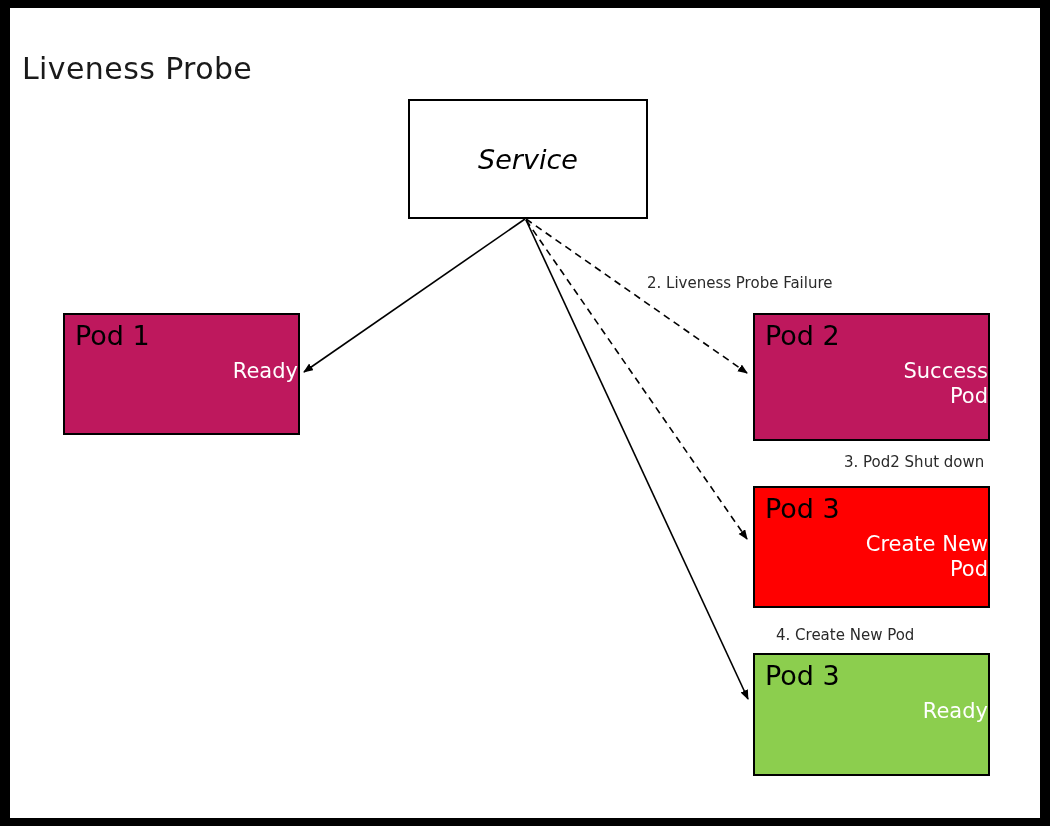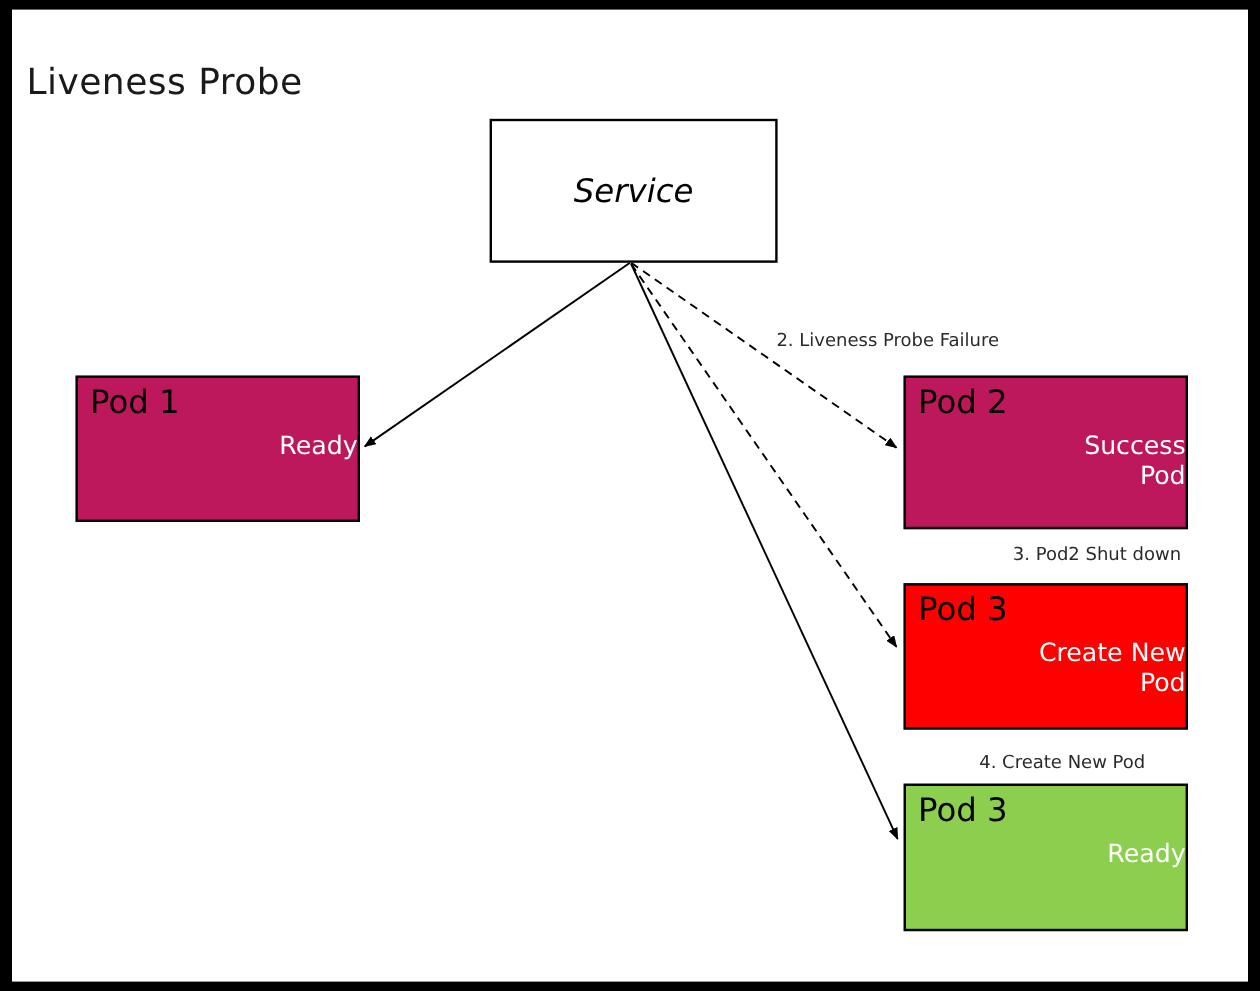--- a/index.html
+++ b/index.html
@@ -113,21 +113,21 @@
   .annotation {
     position: absolute;
     font-size: 15px;
     line-height: 20px;
     color: #2a2a2a;
     white-space: nowrap;
   }
   #ann-1 { left: 673px; top: 152px; }
   #ann-2 { left: 637px; top: 265px; text-align: center; }
   #ann-3 { left: 787px; top: 444px; margin-left: 47px; }
-  #ann-4 { left: 806px; top: 617px; }
+  #ann-4 { left: 766px; top: 617px; }
   #ann-5 { left: 752px; top: 784px; }
   #edges {
     position: absolute;
     left: 0;
     top: 0;
     width: 1030px;
     height: 810px;
     pointer-events: none;
   }
 </style>

